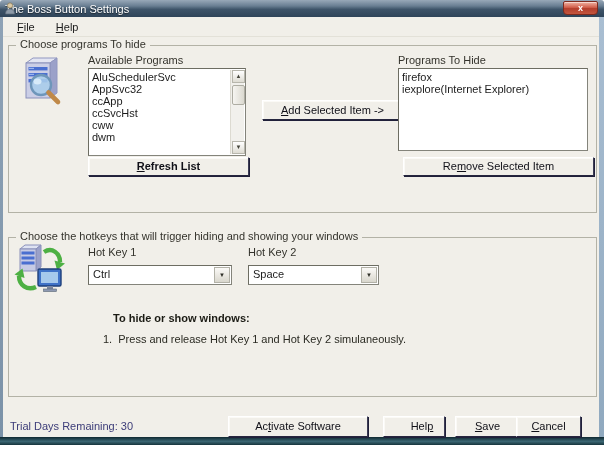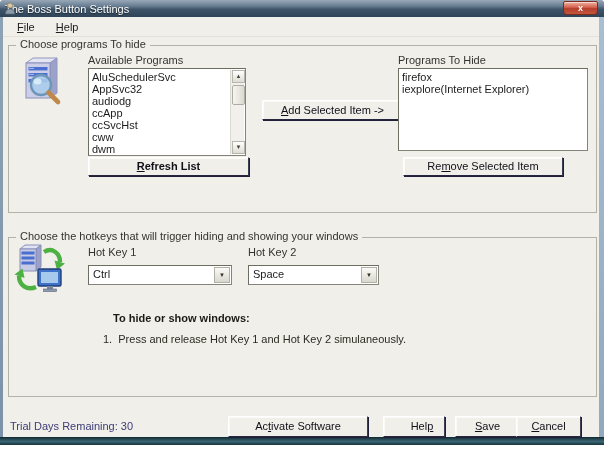--- a/index.html
+++ b/index.html
@@ -111,21 +111,20 @@
     <circle cx="23" cy="28" r="10" fill="#a9cdea" fill-opacity="0.88" stroke="#6e96ba" stroke-width="2.4"></circle>
     <ellipse cx="19.5" cy="24.5" rx="4" ry="3" fill="#ddeefb" fill-opacity="0.9"></ellipse>
     <line x1="30.5" y1="35.5" x2="40" y2="45" stroke="#c08948" stroke-width="4.6" stroke-linecap="round"></line>
   </svg>
 
   <div class="field-label" style="left:88px;top:54px;">Available Programs</div>
   <div class="listbox" style="left:88px;top:68px;width:158px;height:88px;">
     <div class="list-items">
         <div class="list-item">AluSchedulerSvc</div>
         <div class="list-item">AppSvc32</div>
-        <div class="list-item">audiodg</div>
         <div class="list-item">ccApp</div>
         <div class="list-item">ccSvcHst</div>
         <div class="list-item">cww</div>
         <div class="list-item">dwm</div>
       </div>
     <div class="scrollbar">
       <div class="scroll-btn up"><span>▲</span></div>
       <div class="scroll-thumb"></div>
       <div class="scroll-btn down"><span>▼</span></div>
     </div>
@@ -138,21 +137,21 @@
     <span></span><span class="mn">A</span><span>dd Selected Item -&gt;</span>
   </div>
 
   <div class="field-label" style="left:398px;top:54px;">Programs To Hide</div>
   <div class="listbox" style="left:398px;top:68px;width:190px;height:83px;">
     <div class="list-items full">
         <div class="list-item">firefox</div>
         <div class="list-item">iexplore(Internet Explorer)</div>
       </div>
   </div>
-  <div class="btn" style="left:403px;top:157px;width:160px;height:19px;line-height:17px;">
+  <div class="btn" style="left:403px;top:157px;width:191px;height:19px;line-height:17px;">
     <span>Re</span><span class="mn">m</span><span>ove Selected Item</span>
   </div>
 
   <div class="groupbox" style="left:8px;top:237px;width:589px;height:160px;">
     <span class="groupbox-label">Choose the hotkeys that will trigger hiding and showing your windows</span>
   </div>
 
   <svg class="icon-box" style="left:14px;top:243px;" width="52" height="52" viewBox="0 0 52 52">
     <polygon points="6,6 11,2 27,2 22,6" fill="#dfe3f2" stroke="#8a90ba" stroke-width="1"></polygon>
     <polygon points="22,6 27,2 27,24 22,28" fill="#9ba1c9" stroke="#8a90ba" stroke-width="1"></polygon>

